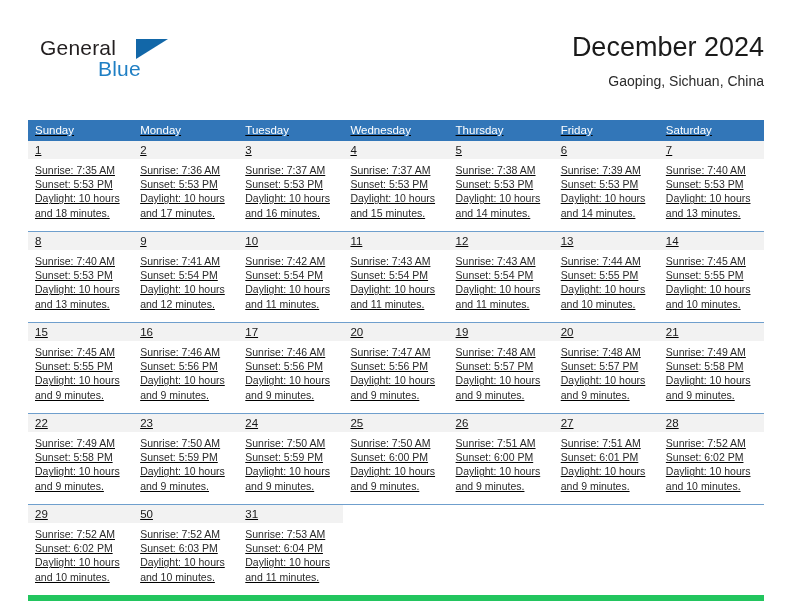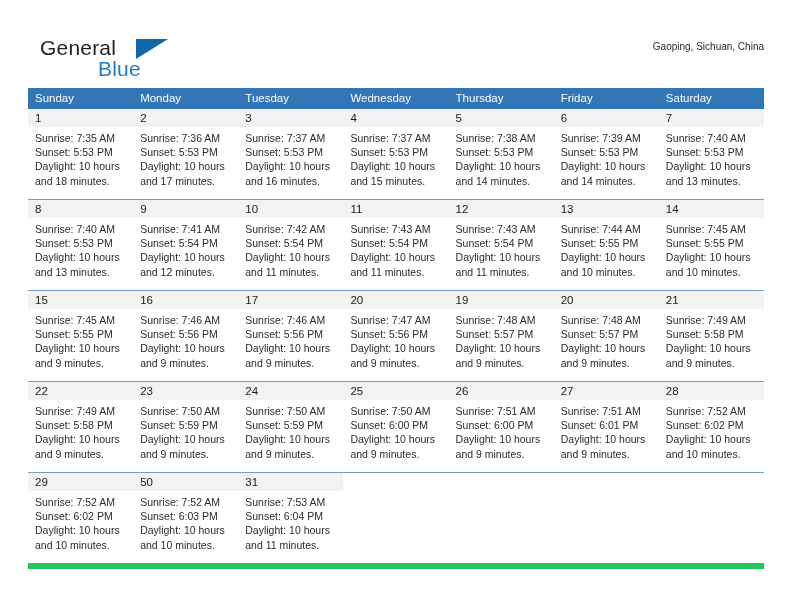--- a/index.html
+++ b/index.html
@@ -72,34 +72,35 @@
   }
   .cal-title {
     font-size: 27px;
     font-weight: normal;
     color: #1a1a1a;
     line-height: 34px;
     white-space: nowrap;
   }
   .cal-subtitle {
     margin-top: 8px;
-    font-size: 10px;
+    font-size: 14px;
     color: #2b2b2b;
     line-height: 18px;
     white-space: nowrap;
   }
 
   
   .calendar {
     position: absolute;
     left: 28px;
-    top: 88px;
+    top: 120px;
     width: 736px;
     border-collapse: collapse;
     table-layout: fixed;
+    text-decoration: underline;
   }
   .calendar th,
   .calendar td {
     padding: 0;
     margin: 0;
     vertical-align: top;
   }
   .dow {
     background: #3276b8;
     color: #ffffff;
@@ -158,20 +159,21 @@
 
   <div class="header">
 
     <div class="brand">
       <span class="brand-general">General</span>
       <span class="brand-triangle"></span>
       <span class="brand-blue">Blue</span>
     </div>
 
     <div class="title-block">
+      <div class="cal-title">December 2024</div>
       <div class="cal-subtitle">Gaoping, Sichuan, China</div>
     </div>
 
   </div>
 
   <table class="calendar">
     <thead>
       <tr>
         <th class="dow">Sunday</th>
         <th class="dow">Monday</th>

